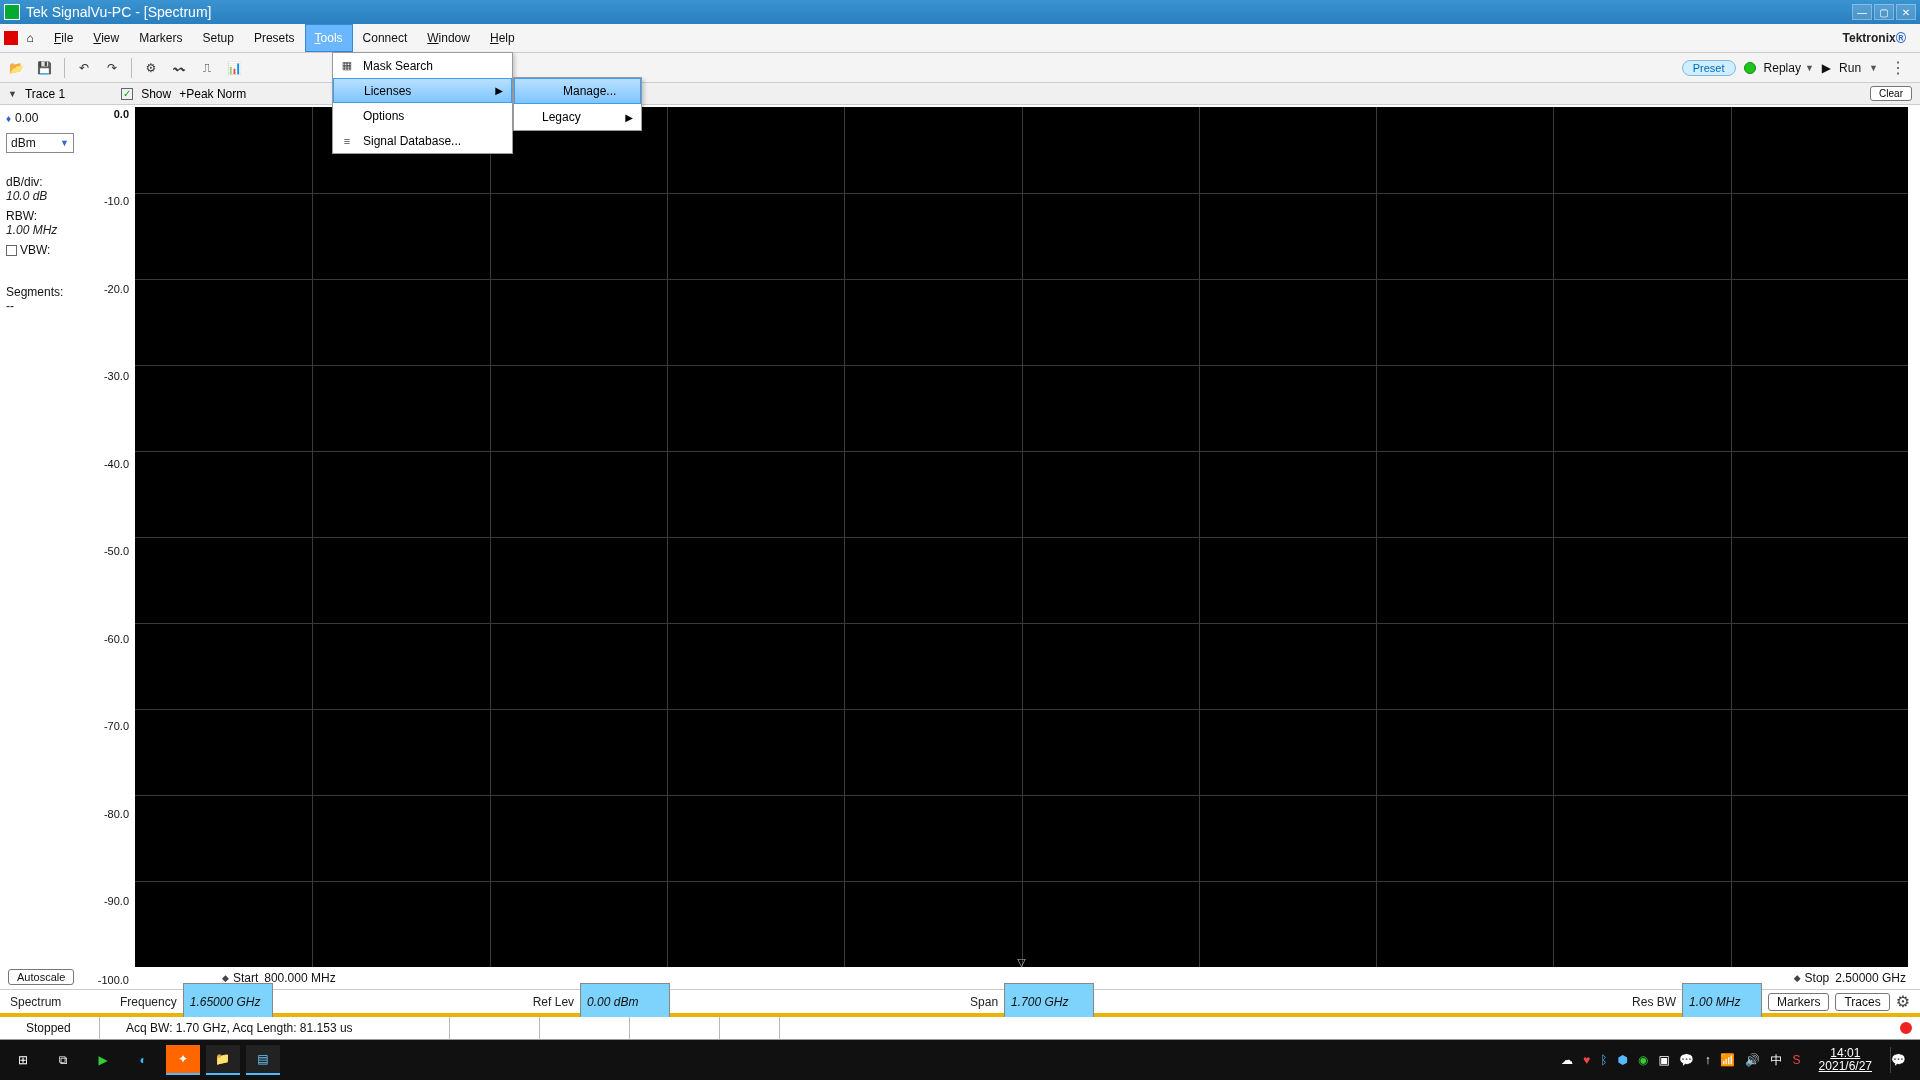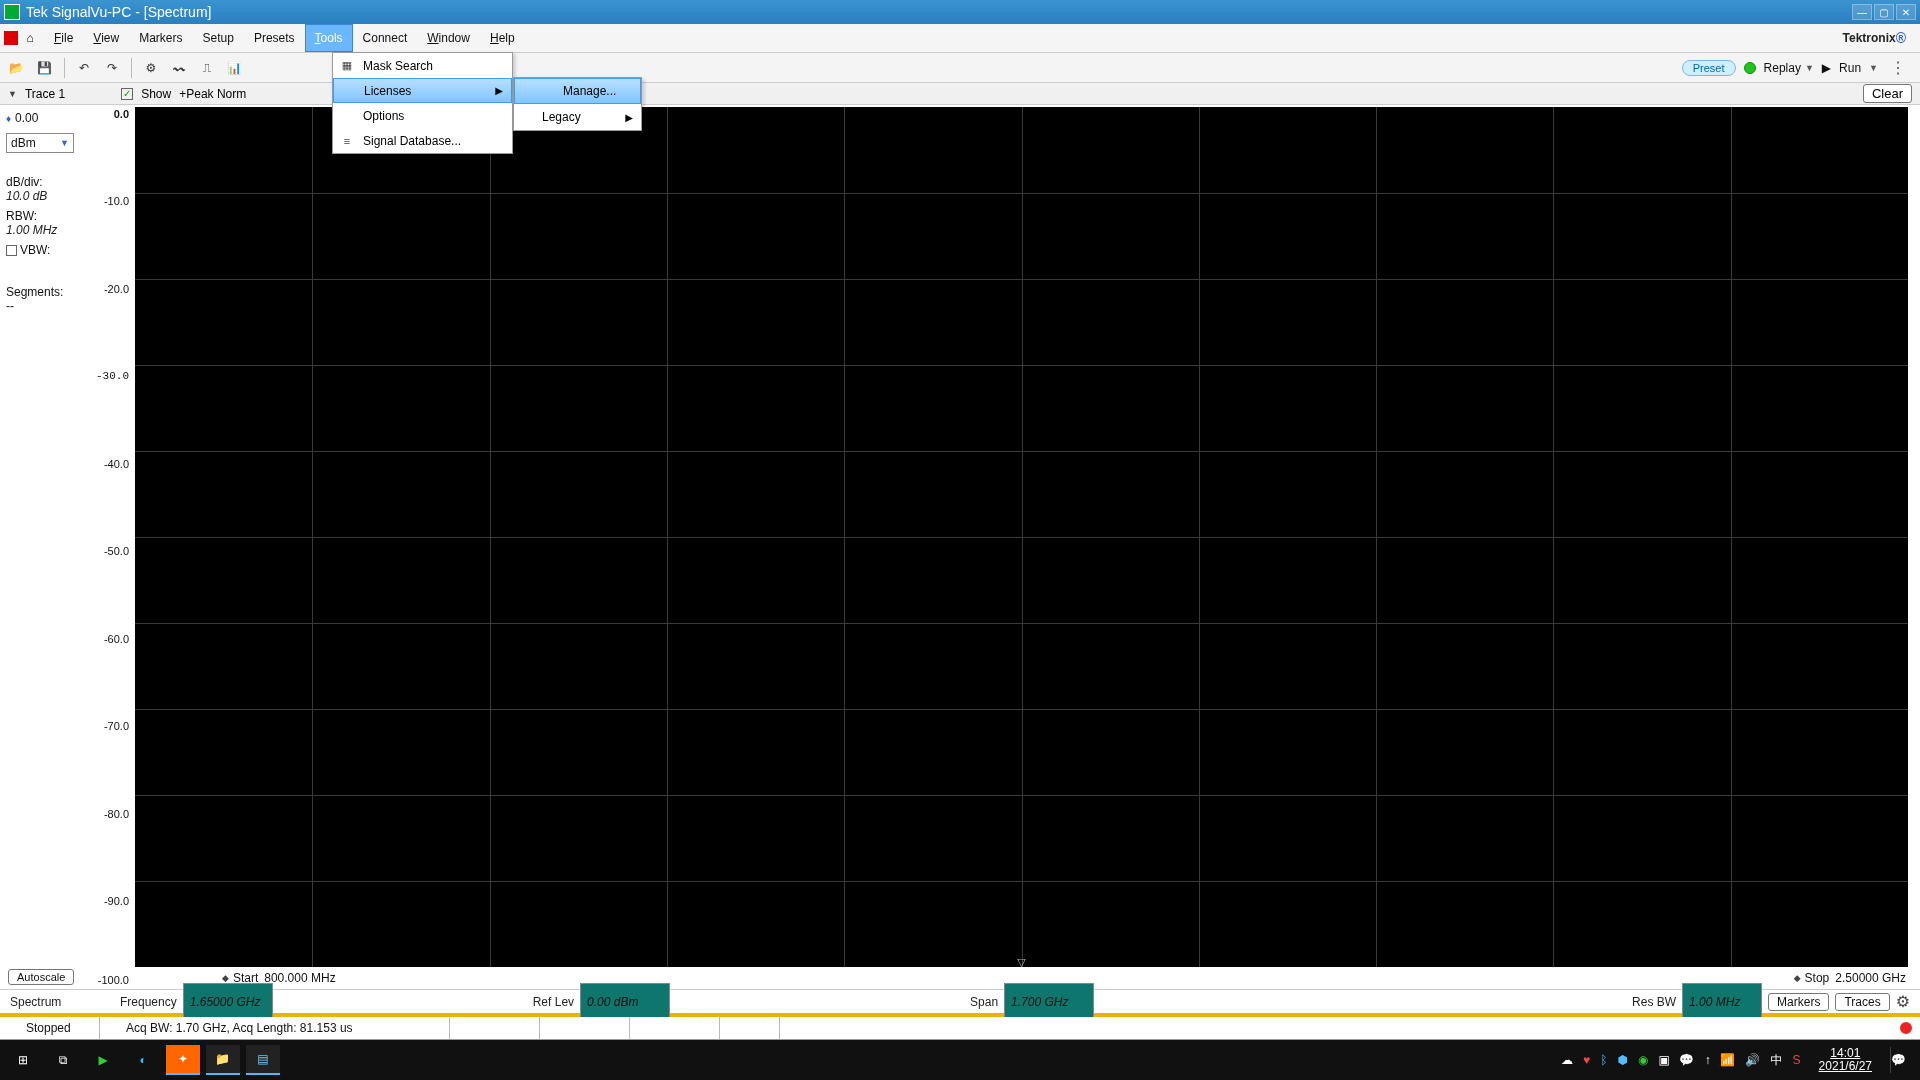--- a/index.html
+++ b/index.html
@@ -30,41 +30,41 @@
 .toolbar .sep { width:1px; height:20px; background:#bbb; margin:0 2px; }
 .toolbar .right-group { margin-left:auto; display:flex; align-items:center; gap:8px; padding-right:4px; }
 .pill { background:#cfeeff; color:#0268b3; border:1px solid #7fb8e2; border-radius:10px; padding:1px 10px; font-size:11px; }
 .green-dot { width:12px; height:12px; border-radius:50%; background:#1fc41f; border:1px solid #0a8f0a; }
 .combo { display:flex; align-items:center; gap:4px; color:#111; }
 .combo .dd { font-size:9px; color:#555; }
 .kebab { font-size:16px; color:#555; padding:0 4px; }
 .trace-row { height: 22px; background:#f0f0f0; border-bottom:1px solid #ccc; display:flex; align-items:center; padding: 0 8px; gap:8px; position:relative; }
 .trace-row .tri { font-size:9px; color:#444; }
 .trace-row .chk { width:12px; height:12px; border:1px solid #666; display:inline-flex; align-items:center; justify-content:center; font-size:10px; color:#0a0; }
-.clear-btn { margin-left:auto; border:1px solid #777; background:#fff; padding:1px 8px; border-radius:3px; font-size:13px; }
+.clear-btn { margin-left:auto; border:1px solid #777; background:#fff; padding:1px 8px; border-radius:3px; font-size:10px; }
 .main-area { flex:1; display:flex; background:#fff; }
 .left-pane { width: 87px; background:#fff; padding:6px 6px; display:flex; flex-direction:column; gap:6px; font-size:11px; color:#111; }
 .left-pane .val { font-style: italic; color:#222; }
 .left-pane .unit-box { border:1px solid #888; background:#fff; padding:1px 4px; display:flex; align-items:center; justify-content:space-between; width:68px; height:20px; margin-top:2px; }
 .left-pane .arrow-dn { font-size:9px; color:#36c; }
 .left-pane .chkbox { width:11px; height:11px; border:1px solid #666; display:inline-block; vertical-align:middle; margin-right:3px; }
 .autoscale { position:absolute; bottom:4px; left:8px; border:1px solid #777; background:#fff; padding:1px 8px; border-radius:3px; font-size:11px; }
 .y-labels { width:48px; position:relative; }
 .y-labels span { position:absolute; right:6px; font-size:11px; color:#111; transform:translateY(-50%); }
 .plot { flex:1; background:#000; position:relative; margin-right:12px; margin-bottom:22px; margin-top:2px; }
 .gridline-h, .gridline-v { position:absolute; background:#3a3a3a; }
 .gridline-h { left:0; right:0; height:1px; }
 .gridline-v { top:0; bottom:0; width:1px; }
 .marker-tri { position:absolute; bottom:-2px; left:50%; transform:translateX(-50%); color:#bbb; font-size:11px; }
 .start-stop-row { position:absolute; left:135px; right:14px; bottom:2px; height:18px; display:flex; align-items:center; font-size:11px; color:#111; }
 .start-stop-row .tri2 { font-size:9px; color:#444; margin-right:4px; }
 .ssr-right { margin-left:auto; display:flex; align-items:center; }
 .params-row { height:28px; background:#fff; border-top:1px solid #ccc; border-bottom:4px solid #eab308; display:flex; align-items:center; padding:0 10px; font-size:12px; color:#111; }
 .params-row .lbl { color:#222; }
-.params-row .inp { border:1px solid #888; background:#0f766e; padding:18px 6px; margin-left:6px; min-width:90px; height:24px; font-style:italic; display:flex; align-items:center; }
+.params-row .inp { border:1px solid #888; background:#7dd3fc; padding:18px 6px; margin-left:6px; min-width:90px; height:24px; font-style:italic; display:flex; align-items:center; }
 .params-row .group { display:flex; align-items:center; }
 .params-row .btn { border:1px solid #777; background:#fff; padding:1px 8px; border-radius:3px; margin-left:6px; }
 .params-row .gear { margin-left:6px; font-size:16px; color:#444; }
 .status-row { height:23px; background:#fff; border-bottom:1px solid #999; display:flex; align-items:stretch; font-size:11px; color:#111; }
 .status-row .cell { border-right:1px solid #bbb; padding:0 26px; display:flex; align-items:center; }
 .status-row .cell.first { width:100px; }
 .status-row .lamp { width:12px; height:12px; background:#e22; border-radius:50%; margin-left:auto; margin-right:8px; align-self:center; transform:rotate(45deg); }
 .taskbar { height:40px; background:#111; display:flex; align-items:center; color:#fff; padding:0 6px; gap:6px; }
 .taskbar .tb { width:34px; height:30px; display:flex; align-items:center; justify-content:center; }
 .taskbar .tb.active { border-bottom:2px solid #4fb8ff; background:#222; }
@@ -177,21 +177,21 @@
       <div>--</div>
     </div>
     <div class="autoscale">Autoscale</div>
   </div>
 
   <div class="graph-container">
     <div class="y-labels">
       <span style="top:1.0%;font-weight:bold;">0.0</span>
       <span style="top:10.9%;">-10.0</span>
       <span style="top:20.8%;">-20.0</span>
-      <span style="top:30.7%;font-family:Liberation Mono, monospace;">-30.0</span>
+      <span style="top:30.7%;">-30.0</span>
       <span style="top:40.6%;margin-left:24px;">-40.0</span>
       <span style="top:50.5%;">-50.0</span>
       <span style="top:60.4%;">-60.0</span>
       <span style="top:70.3%;">-70.0</span>
       <span style="top:80.2%;">-80.0</span>
       <span style="top:90.1%;">-90.0</span>
       <span style="top:99.0%;">-100.0</span>
     </div>
     <div class="plot">
       <div class="gridline-h" style="top:10%;"></div>

